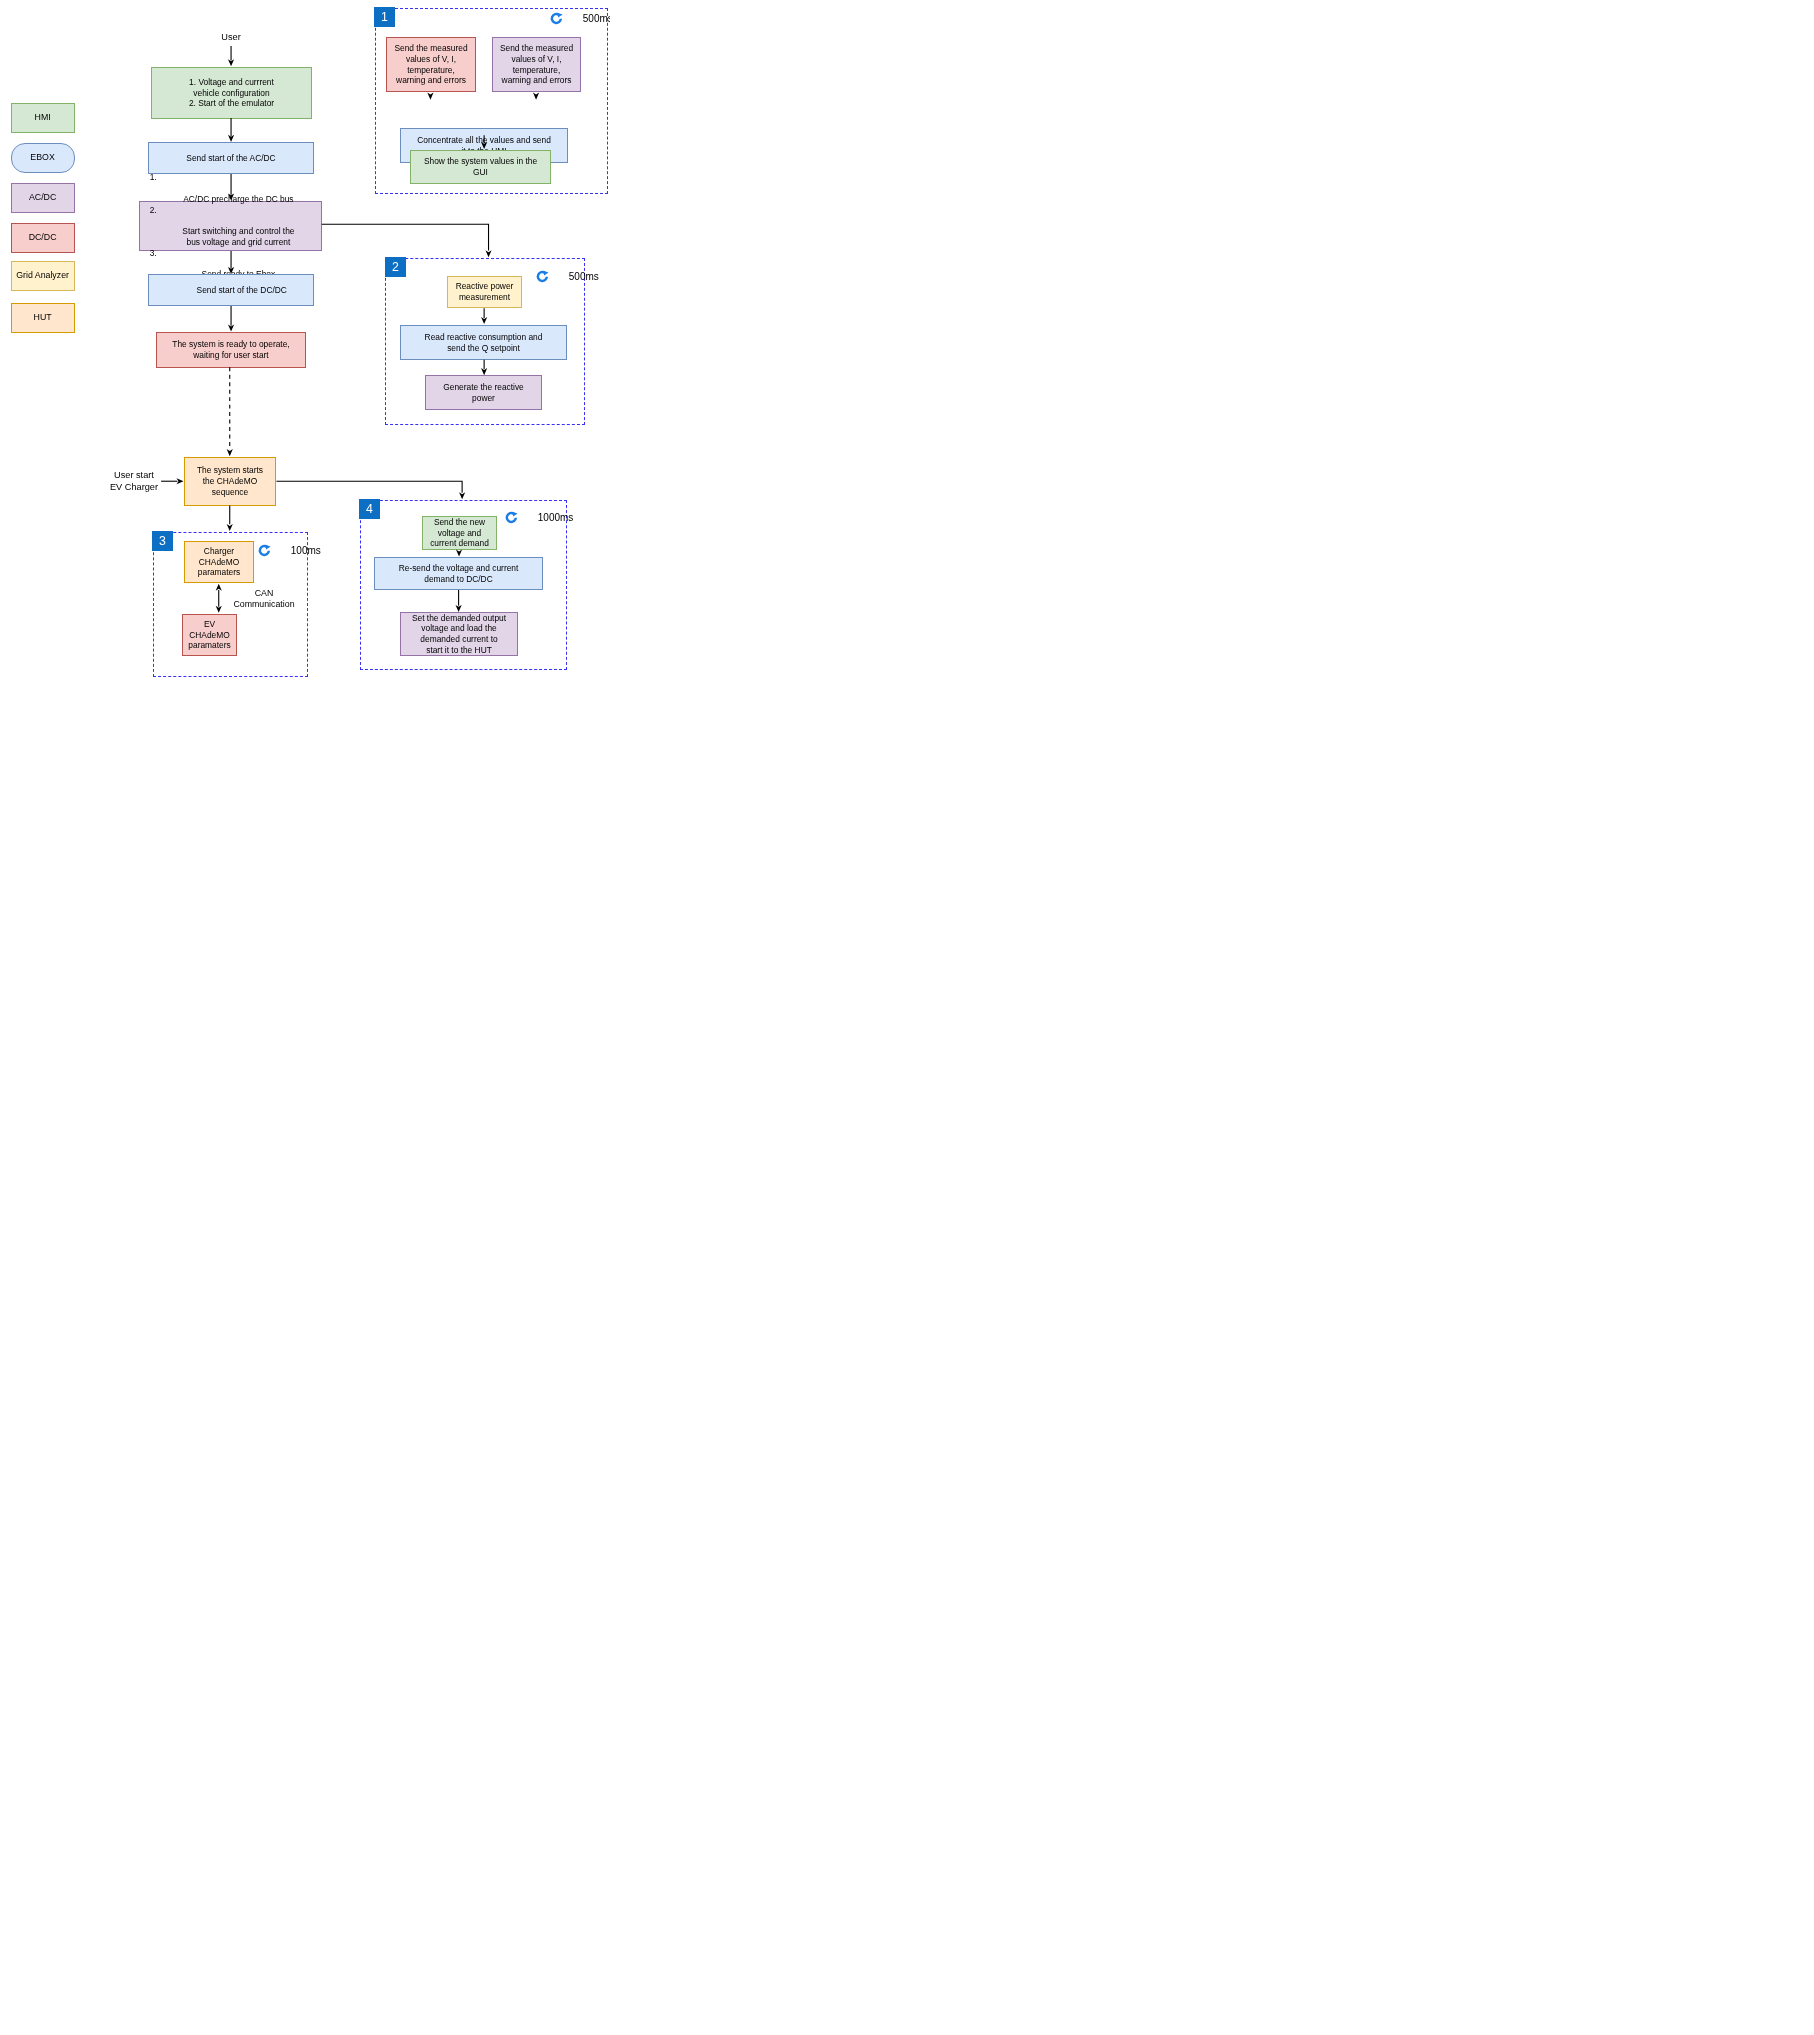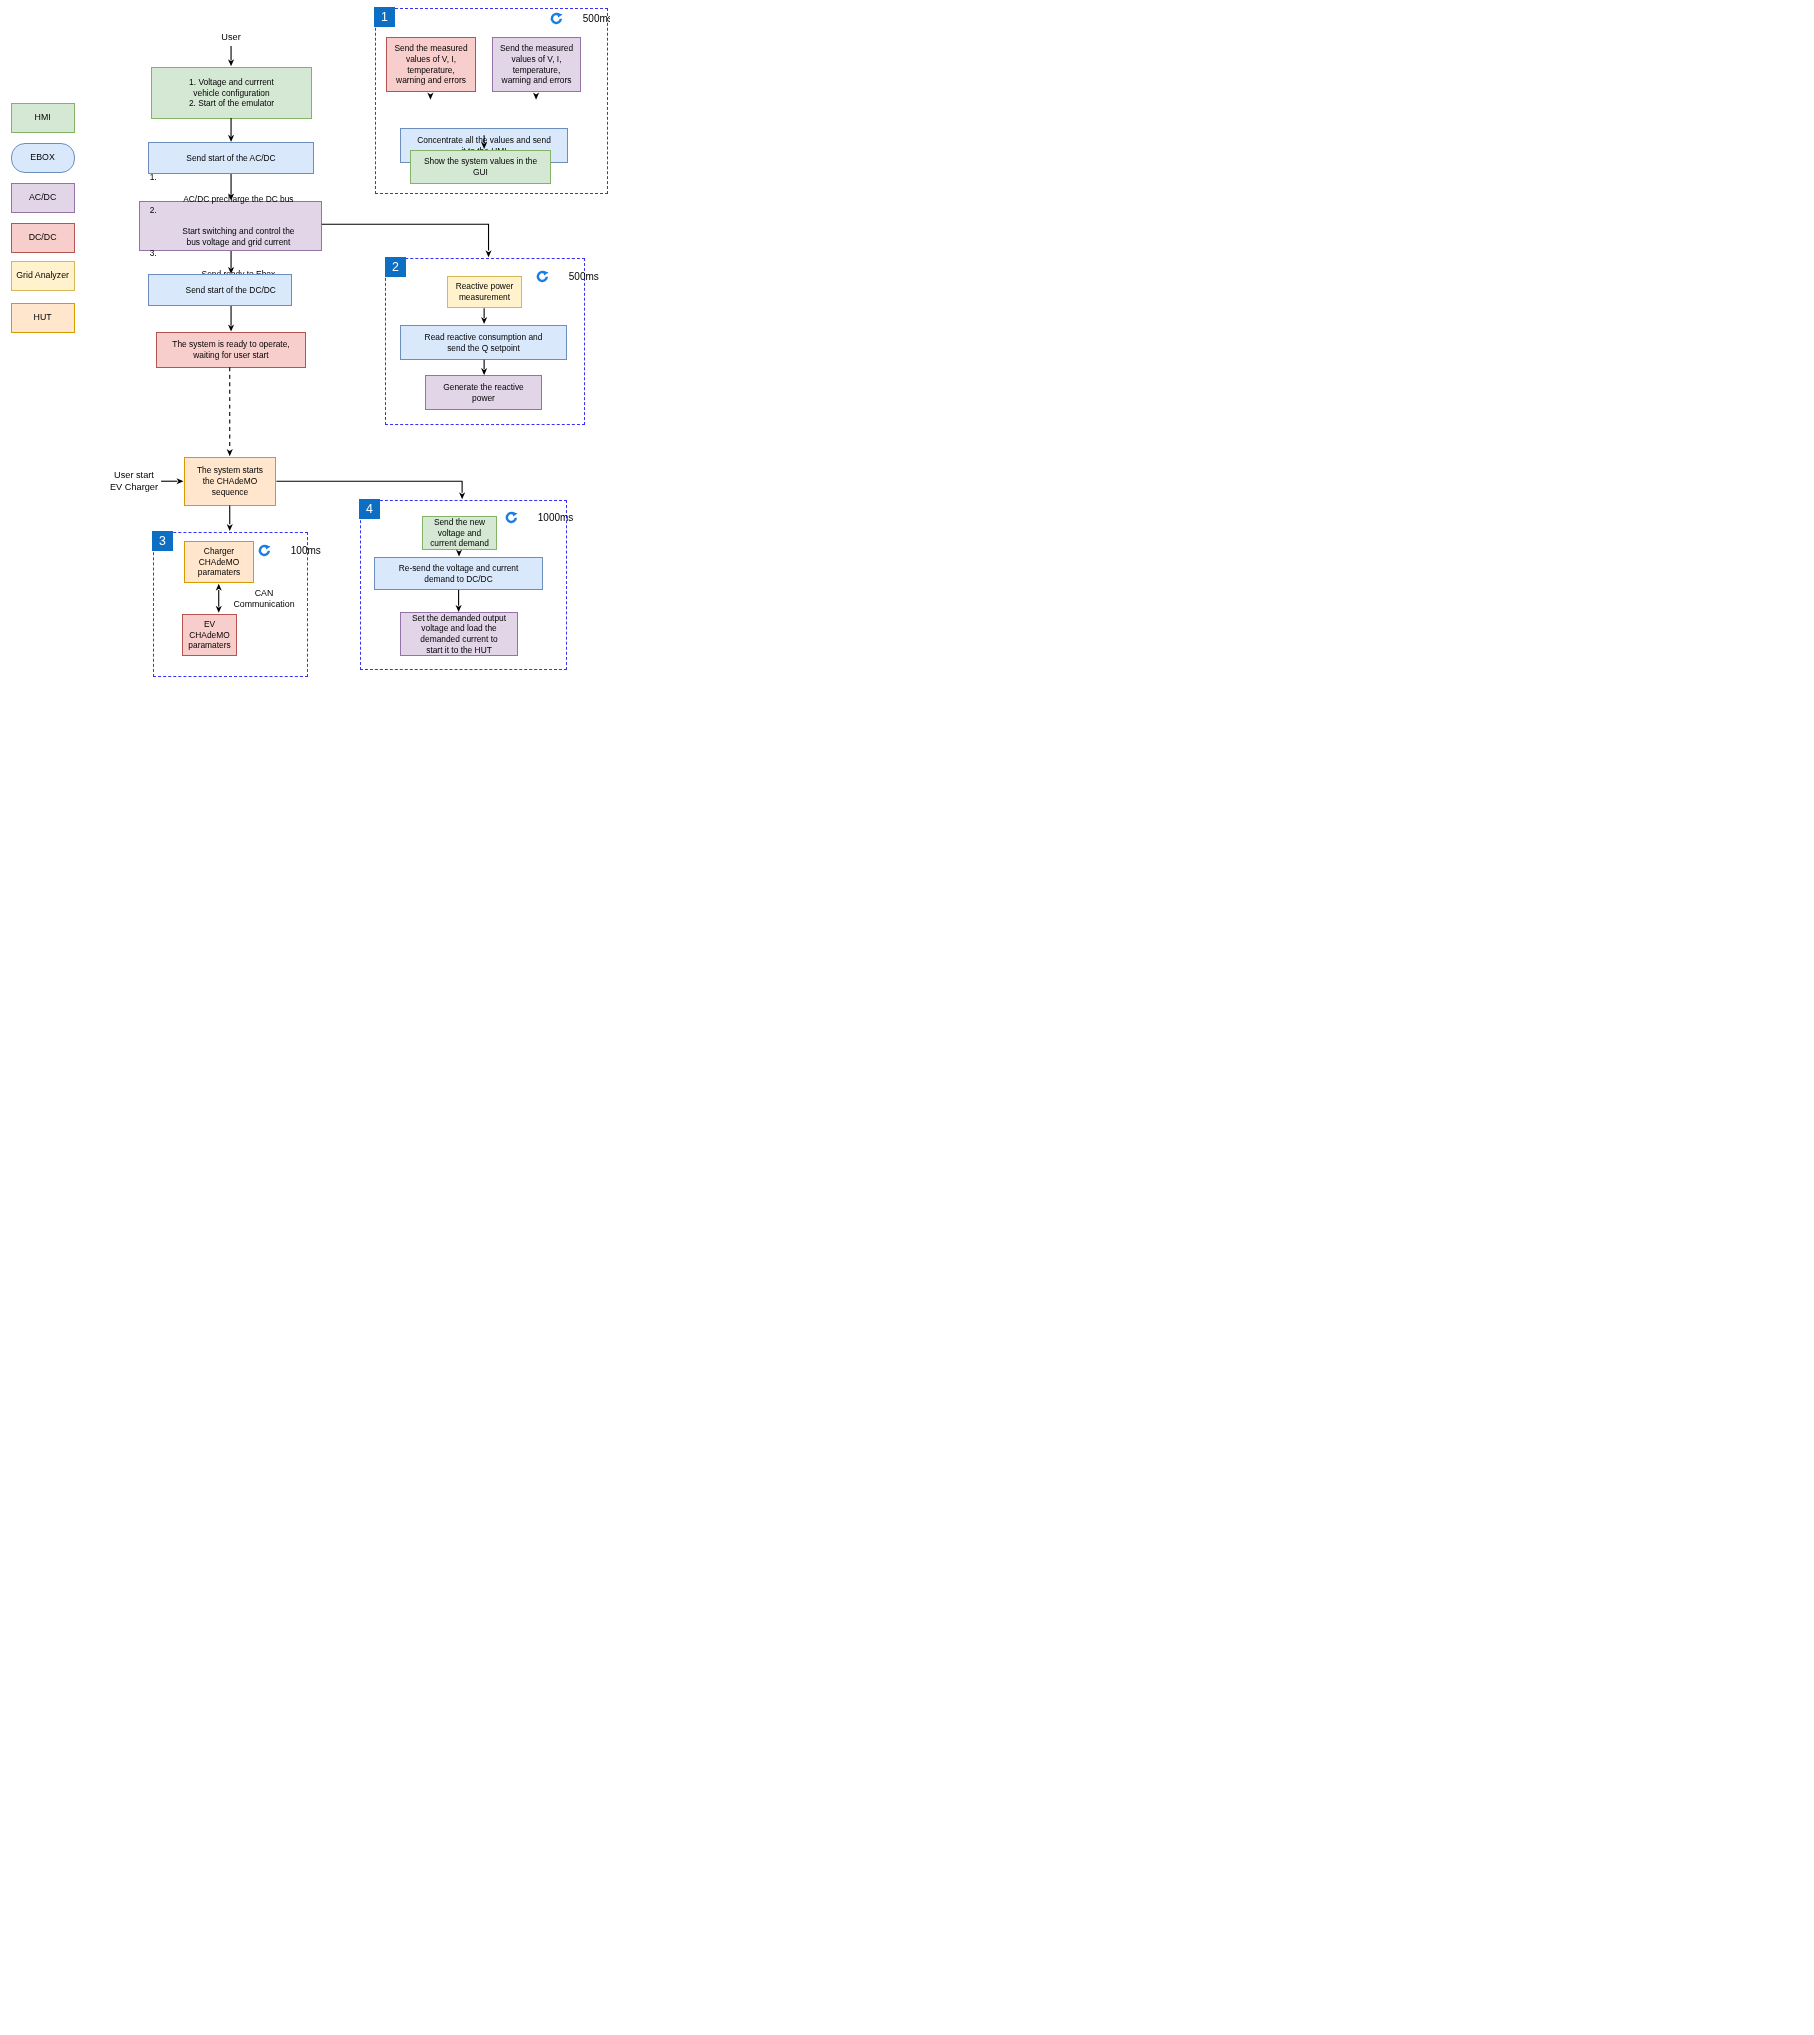--- a/index.html
+++ b/index.html
@@ -107,21 +107,21 @@
       <span class="ol-num">2.</span>
       <span>Start switching and control the
 bus voltage and grid current</span>
     </div>
     <div class="ol-row">
       <span class="ol-num">3.</span>
       <span>Send ready to Ebox</span>
     </div>
   </div>
 
-  <div class="node fill-blue box" style="left:148px; top:274px; width:144px; height:32px;padding-left:24px;">Send start of the DC/DC</div>
+  <div class="node fill-blue box" style="left:148px; top:274px; width:166px; height:32px;padding-left:24px;">Send start of the DC/DC</div>
 
   <div class="node fill-red box" style="left:156px; top:332px; width:150px; height:36px;">The system is ready to operate,
 waiting for user start</div>
 
   <div class="freetext box" style="left:99px; top:468px; width:70px; height:27px; font-size:9.2px;">User start
 EV Charger</div>
 
   <div class="node fill-orange box" style="left:184px; top:457px; width:92px; height:49px; border-width:1.8px;">The system starts
 the CHAdeMO
 sequence</div>

